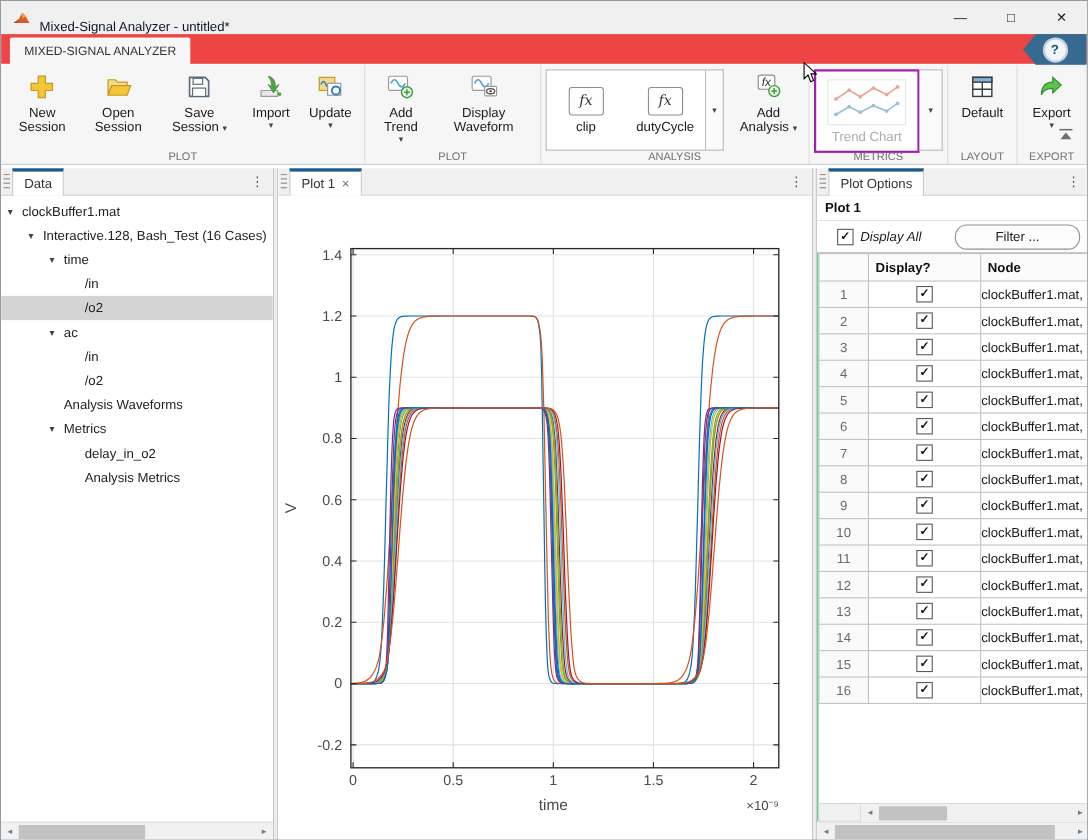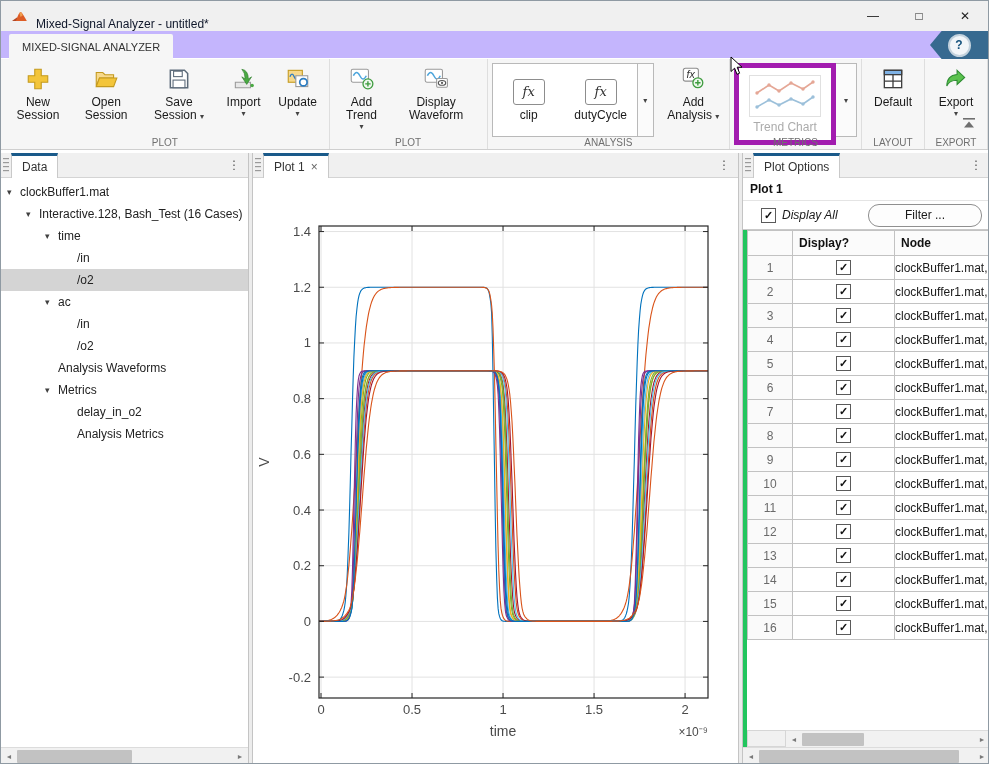--- a/index.html
+++ b/index.html
@@ -4,38 +4,38 @@
 <style>
   html,body{margin:0;padding:0;background:#d8d8d8;font-family:"Liberation Sans",sans-serif;}
   #win{position:relative;width:989px;height:764px;background:#fff;border:1px solid #8f9aa3;box-sizing:border-box;overflow:hidden;}
   
   #titlebar{position:absolute;left:0;top:0;width:100%;height:30px;background:#f0f0f0;display:flex;align-items:center;}
   #titlebar .ticon{margin:0 8px 0 10px;display:flex;}
   #titlebar .ttext{font-size:12px;color:#0f172a;margin-top:15px;}
   #wctrls{margin-left:auto;display:flex;height:100%;}
   .wbtn{width:46px;height:100%;display:flex;align-items:center;justify-content:center;font-size:12px;color:#222;}
   
-  #tabstrip{position:absolute;left:0;top:30px;width:100%;height:27px;background:#c4b5fd;}
+  #tabstrip{position:absolute;left:0;top:30px;width:100%;height:27px;background:#ef4444;}
   #apptab{position:absolute;left:8px;top:3px;height:25px;background:#f6f6f6;padding:0 13px;font-size:11px;color:#333;display:flex;align-items:center;border-radius:2px 2px 0 0;}
   #helpbanner{position:absolute;right:0;top:0;width:58px;height:28px;background:#376A90;clip-path:polygon(0 50%,20% 0,100% 0,100% 100%,20% 100%);display:flex;align-items:center;justify-content:center;}
   #helpbtn{width:19px;height:19px;border-radius:50%;background:#f2f6f9;border:2px solid #c3d2dd;color:#14527D;font-weight:bold;font-size:12px;display:flex;align-items:center;justify-content:center;}
   
   #toolbar{position:absolute;left:0;top:58px;width:100%;height:90px;background:#f6f6f6;border-bottom:1px solid #cfcfcf;display:flex;}
   .rsec{position:relative;border-right:1px solid #dedede;padding:2px 4px 14px 4px;display:flex;align-items:flex-start;}
   .rcap{position:absolute;left:0;right:0;bottom:1px;text-align:center;font-size:10px;color:#6f6f6f;}
   .rbtn{min-width:48px;padding:1px 3px;display:flex;flex-direction:column;align-items:center;font-size:12px;color:#1a1a1a;text-align:center;line-height:13px;}
   .ric{height:34px;display:flex;align-items:center;justify-content:center;}
   .dd{font-size:8px;color:#444;line-height:9px;}
   .ddi{font-size:8px;color:#444;}
   .gal{margin-top:2px;height:72px;background:#fff;border:1px solid #b9b9b9;display:flex;align-items:center;}
   .gitem{width:72px;display:flex;flex-direction:column;align-items:center;font-size:12px;color:#1a1a1a;}
   .fxbox{width:30px;height:24px;border:1px solid #8d8d8d;border-radius:3px;display:flex;align-items:center;justify-content:center;margin-bottom:3px;background:#fff;}
   .fx{font-family:"DejaVu Serif",serif;font-style:italic;font-size:13px;color:#333;}
   .galdd{margin-top:2px;width:20px;height:72px;border:1px solid #b9b9b9;border-left:none;background:#fbfbfb;display:flex;align-items:center;justify-content:center;}
-  .bigitem{margin-top:2px;width:92px;height:72px;border:5px solid #a21caf;background:#fff;display:flex;flex-direction:column;align-items:center;justify-content:center;}
+  .bigitem{margin-top:2px;width:92px;height:72px;border:2px solid #a21caf;background:#fff;display:flex;flex-direction:column;align-items:center;justify-content:center;}
   .bigitem .blabel{font-size:12px;color:#ababab;margin-top:3px;}
   #collapsebtn{position:absolute;right:12px;bottom:16px;}
   
   #panels{position:absolute;left:0;top:152px;width:989px;height:612px;display:flex;}
   .vdiv{width:5px;background:#ececec;border-left:1px solid #c4c4c4;border-right:1px solid #c4c4c4;box-sizing:border-box;}
   .panel{background:#fff;position:relative;display:flex;flex-direction:column;}
   #leftpanel{width:247px;}
   #centerpanel{width:485px;}
   #rightpanel{width:247px;}
   .ptabbar{height:24px;background:#f0f0f0;border-bottom:1px solid #d4d4d4;display:flex;align-items:stretch;flex:none;}
@@ -53,21 +53,21 @@
   .sarrow{width:16px;text-align:center;font-size:7px;color:#7a7a7a;flex:none;}
   .sthumb{height:13px;background:#c2c2c2;border-radius:1px;}
   
   #plotwrap{flex:1;position:relative;background:#fff;}
   
   #optstitle{height:22px;display:flex;align-items:center;padding-left:7px;font-size:12px;font-weight:bold;color:#111;flex:none;border-bottom:1px solid #e4e4e4;}
   #optsctrls{height:28px;display:flex;align-items:center;flex:none;padding:0 8px 0 18px;gap:6px;border-bottom:1px solid #c9c9c9;}
   .cbx{width:13px;height:13px;border:1px solid #5a5a5a;background:#fff;display:flex;align-items:center;justify-content:center;font-size:11px;font-weight:bold;color:#111;line-height:13px;flex:none;}
   #displayalllabel{font-size:12px;color:#1a1a1a;font-style:italic;}
   #filterbtn{margin-left:auto;width:112px;height:21px;border:1px solid #8f8f8f;border-radius:11px;background:#fdfdfd;font-size:12px;color:#1a1a1a;display:flex;align-items:center;justify-content:center;}
-  #tablewrap{flex:1;position:relative;overflow:hidden;border-left:4px solid #22c55e;}
+  #tablewrap{flex:1;position:relative;overflow:hidden;border-left:1px solid #22c55e;}
   #nodetable{border-collapse:collapse;table-layout:fixed;width:260px;}
   #nodetable th,#nodetable td{border:1px solid #c2c2c2;height:23px;padding:0;font-size:12px;overflow:hidden;white-space:nowrap;}
   #nodetable th{background:#fbfbfb;font-weight:bold;color:#111;text-align:left;padding-left:6px;height:24px;}
   .numcell{width:38px;text-align:center;color:#6a6a6a;background:#fafafa;}
   .dispcell{width:95px;text-align:center;}
   .nodecell{padding-left:6px;color:#1a1a1a;}
   #innerscroll{position:absolute;left:0;right:0;bottom:0;height:17px;display:flex;}
   #innercorner{width:39px;background:#f1f1f1;border:1px solid #d6d6d6;box-sizing:border-box;flex:none;}
   #innertrack{flex:1;background:#f1f1f1;border-top:1px solid #dcdcdc;display:flex;align-items:center;}
   

